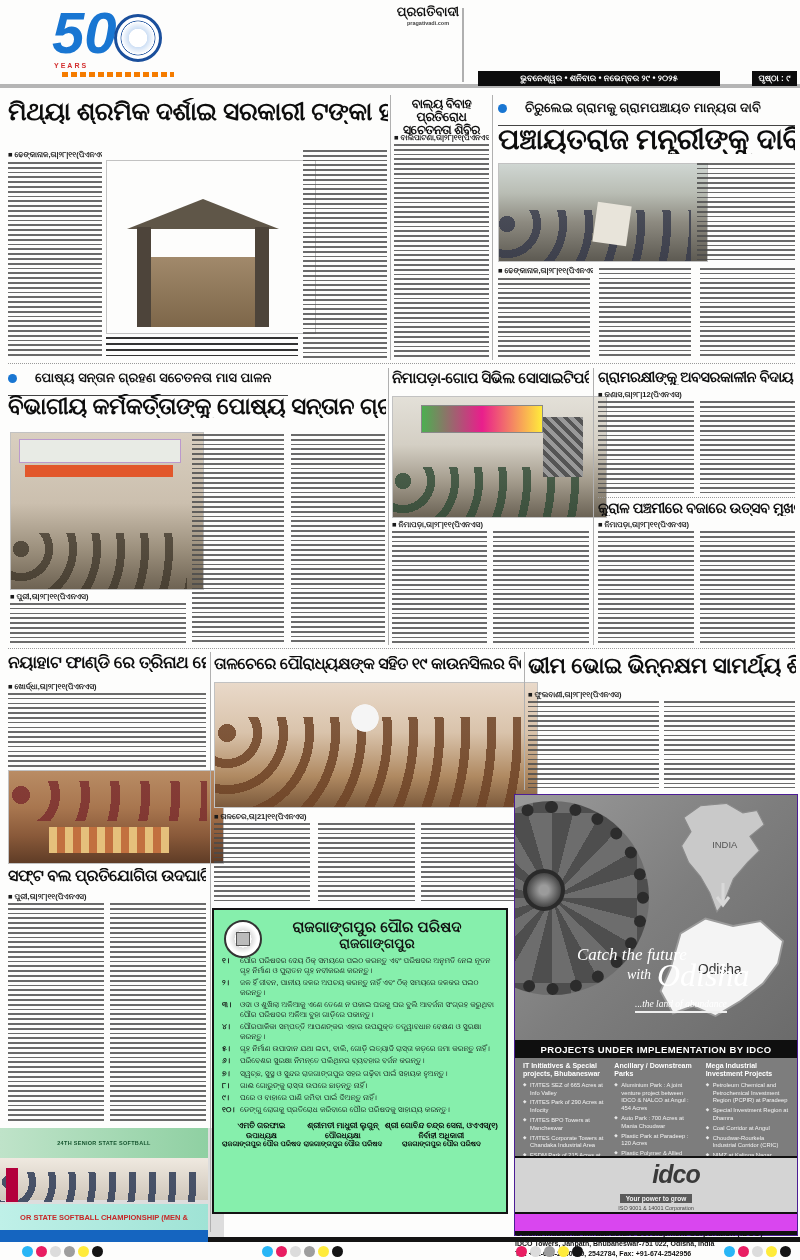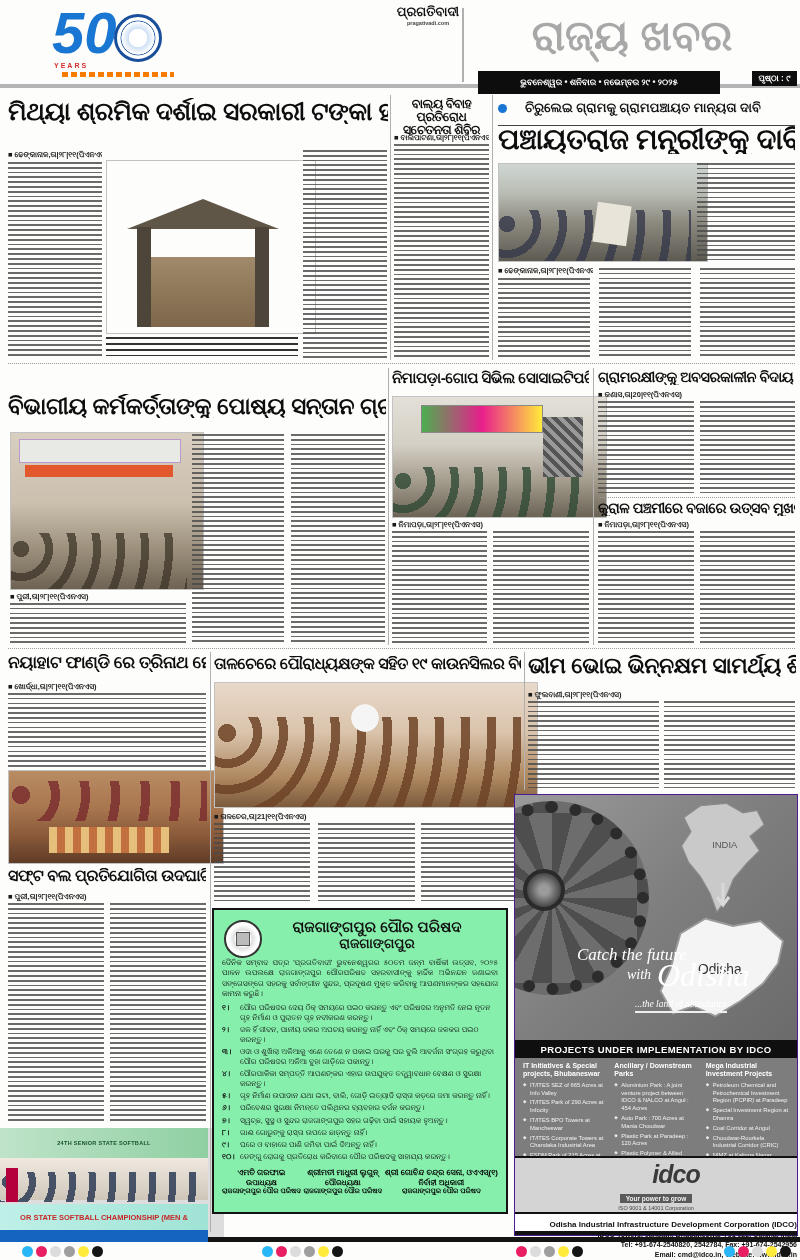--- a/index.html
+++ b/index.html
@@ -49,21 +49,21 @@
   .ad-ct{font-size:7px;font-weight:800;color:#fff;line-height:1.2;margin-bottom:3px;}
   .ad-it{font-size:5.8px;line-height:1.35;padding-left:7px;position:relative;margin-bottom:2px;}
   .ad-it::before{content:"◆";position:absolute;left:0;top:0;font-size:4.5px;color:#e8e8e8;}
   .tag-i{font-family:"Liberation Serif",serif;font-style:italic;color:#fff;}
   .gear{position:absolute;border-radius:50%;border:12px dotted #2c2c2c;
         background:repeating-conic-gradient(#4e4e4e 0 14deg,#6d6d6d 14deg 30deg);}
   .gearhub{position:absolute;border-radius:50%;background:radial-gradient(#9b9b9b 20%,#3f3f3f 75%);border:4px solid #2a2a2a;}
   .ad-logo{font-weight:800;font-style:italic;font-size:25px;color:#3a3a3a;letter-spacing:-1px;line-height:1;padding-left:40px;}
   .ad-logotag{background:#5a5a5a;color:#f0f0f0;font-size:6.5px;font-weight:700;padding:1px 6px;display:inline-block;}
   .ad-iso{font-size:5.5px;color:#444;}
-  .ad-foot{background:#ffffff;border-top:2px solid #111;text-align:right;color:#111;line-height:1.4;padding-top:5px;box-sizing:border-box;}
+  .ad-foot{background:#d946ef;border-top:2px solid #111;text-align:left;color:#111;line-height:1.4;padding-top:14px;box-sizing:border-box;}
   .f1{font-size:8px;font-weight:800;}
   .f2{font-size:7px;font-weight:700;}
   .dots{position:absolute;display:flex;gap:3px;}
   .dots i{width:11px;height:11px;border-radius:50%;display:block;}
 </style>
 </head>
 <body>
 
 <div class="page">
 
@@ -75,24 +75,23 @@
   </div>
 
 
   <div class="abs" style="left:392px;top:4px;width:72px;text-align:center;">
     <div style="font-size:13px;font-weight:800;color:#111;">ପ୍ରଗତିବାଦୀ</div>
     <div style="font-size:5.5px;color:#444;font-weight:700;">pragativadi.com</div>
   </div>
 
   <div class="abs vline" style="left:462px;top:8px;height:74px;width:2px;"></div>
 
-  <div class="abs sec-title" style="left:468px;top:12px;width:328px;">ରାଜ୍ୟ ଖବର</div>
 
   <div class="abs" style="left:0;top:84px;width:800px;height:4px;background:#b5b5b5;"></div>
-  <div class="abs blackbar" style="left:478px;top:71px;width:242px;height:23px;">ଭୁବନେଶ୍ୱର • ଶନିବାର • ନଭେମ୍ବର ୨୯ • ୨୦୨୫</div>
+  <div class="abs blackbar" style="left:478px;top:71px;width:242px;height:15px;">ଭୁବନେଶ୍ୱର • ଶନିବାର • ନଭେମ୍ବର ୨୯ • ୨୦୨୫</div>
   <div class="abs blackbar" style="left:752px;top:71px;width:45px;height:15px;">ପୃଷ୍ଠା : ୯</div>
 
   <div class="abs h" style="left:8px;top:98px;width:380px;font-size:25px;">ମିଥ୍ୟା ଶ୍ରମିକ ଦର୍ଶାଇ ସରକାରୀ ଟଙ୍କା ହରିଲୁଟ ଅଭିଯୋଗ</div>
   <div class="abs dl" style="left:8px;top:150px;width:94px;">■ ଢେଙ୍କାନାଳ,ତା|୨୮|୧୧(ପିଏନଏସ)</div>
   <div class="abs txt" style="left:8px;top:162px;width:94px;height:196px;"></div>
   <div class="photo" style="left:106px;top:160px;width:192px;height:172px;background:linear-gradient(180deg,#cdc9bf 0%,#b5ab99 35%,#97range 36%,#8d8070 60%,#6f6353 100%);">
     <div class="abs" style="left:20px;top:38px;width:152px;height:30px;background:#5f5648;clip-path:polygon(0 100%,50% 0,100% 100%);"></div>
     <div class="abs" style="left:30px;top:66px;width:14px;height:100px;background:#4d443a;"></div>
     <div class="abs" style="left:148px;top:66px;width:14px;height:100px;background:#4d443a;"></div>
     <div class="abs" style="left:44px;top:96px;width:104px;height:70px;background:linear-gradient(180deg,#a1896b,#7d6649);"></div>
@@ -118,20 +117,24 @@
     <div class="abs" style="left:96px;top:40px;width:34px;height:40px;background:#e8e4da;transform:rotate(8deg);"></div>
   </div>
   <div class="abs txt" style="left:697px;top:163px;width:98px;height:97px;"></div>
   <div class="abs dl" style="left:498px;top:266px;width:95px;">■ ଢେଙ୍କାନାଳ,ତା|୨୮|୧୧(ପିଏନଏସ)</div>
   <div class="abs txt" style="left:498px;top:278px;width:92px;height:80px;"></div>
   <div class="abs txt" style="left:599px;top:268px;width:92px;height:90px;"></div>
   <div class="abs txt" style="left:700px;top:268px;width:95px;height:90px;"></div>
 
   <div class="abs dotl" style="left:8px;top:363px;width:787px;"></div>
 
+  <div class="abs kick" style="left:8px;top:370px;width:280px;font-size:13px;">
+    <span class="kdot"></span>
+    <span>ପୋଷ୍ୟ ସନ୍ତାନ ଗ୍ରହଣ ସଚେତନତା ମାସ ପାଳନ</span>
+  </div>
   <div class="abs h" style="left:8px;top:394px;width:378px;font-size:23px;">ବିଭାଗୀୟ କର୍ମକର୍ତ୍ତାଙ୍କୁ ପୋଷ୍ୟ ସନ୍ତାନ ଗ୍ରହଣ ପ୍ରଶିକ୍ଷଣ</div>
   <div class="photo" style="left:10px;top:432px;width:176px;height:156px;background:linear-gradient(180deg,#d9cfc0 0%,#cbbfae 45%,#9b8f7c 75%,#6e6353 100%);">
     <div class="abs" style="left:8px;top:6px;width:160px;height:22px;background:#e8ebe5;border:1px solid #b9c;"></div>
     <div class="abs" style="left:14px;top:32px;width:148px;height:12px;background:#e2572b;"></div>
     <div class="abs" style="left:0;top:100px;width:176px;height:56px;background:repeating-radial-gradient(circle at 10px 16px,#3c3428 0 8px,transparent 8px 24px);opacity:.75;"></div>
   </div>
   <div class="abs dl" style="left:10px;top:592px;width:100px;">■ ପୁରୀ,ତା|୨୮|୧୧(ପିଏନଏସ)</div>
   <div class="abs txt" style="left:10px;top:603px;width:176px;height:42px;"></div>
   <div class="abs txt" style="left:192px;top:434px;width:92px;height:211px;"></div>
   <div class="abs txt" style="left:291px;top:434px;width:94px;height:211px;"></div>
@@ -144,21 +147,21 @@
     <div class="abs" style="left:0;top:70px;width:197px;height:50px;background:repeating-radial-gradient(circle at 10px 14px,#2f4a35 0 8px,transparent 8px 24px);opacity:.8;"></div>
     <div class="abs" style="left:150px;top:20px;width:40px;height:60px;background:repeating-linear-gradient(45deg,#555 0 4px,#999 4px 8px);"></div>
   </div>
   <div class="abs dl" style="left:392px;top:520px;width:110px;">■ ନିମାପଡ଼ା,ତା|୨୮|୧୧(ପିଏନଏସ)</div>
   <div class="abs txt" style="left:392px;top:531px;width:95px;height:114px;"></div>
   <div class="abs txt" style="left:493px;top:531px;width:96px;height:114px;"></div>
 
   <div class="abs vline" style="left:593px;top:368px;height:277px;"></div>
 
   <div class="abs h" style="left:598px;top:370px;width:197px;font-size:14.5px;">ଗ୍ରାମରକ୍ଷୀଙ୍କୁ ଅବସରକାଳୀନ ବିଦାୟ ସମ୍ବର୍ଦ୍ଧନା</div>
-  <div class="abs dl" style="left:598px;top:390px;width:110px;">■ କଣାସ,ତା|20|୧୧(ପିଏନଏସ)</div>
+  <div class="abs dl" style="left:598px;top:390px;width:110px;">■ କଣାସ,ତା|୨୮|12(ପିଏନଏସ)</div>
   <div class="abs txt" style="left:598px;top:401px;width:96px;height:92px;"></div>
   <div class="abs txt" style="left:700px;top:401px;width:95px;height:92px;"></div>
   <div class="abs dotl" style="left:598px;top:497px;width:197px;"></div>
   <div class="abs h" style="left:598px;top:501px;width:197px;font-size:14.5px;">କୁରାଳ ପଞ୍ଚମୀରେ ବଜାରେ ଉତ୍ସବ ମୁଖର</div>
   <div class="abs dl" style="left:598px;top:520px;width:110px;">■ ନିମାପଡ଼ା,ତା|୨୮|୧୧(ପିଏନଏସ)</div>
   <div class="abs txt" style="left:598px;top:531px;width:96px;height:114px;"></div>
   <div class="abs txt" style="left:700px;top:531px;width:95px;height:114px;"></div>
 
   <div class="abs dotl" style="left:8px;top:648px;width:787px;"></div>
 
@@ -199,21 +202,20 @@
   <div class="abs txt" style="left:421px;top:823px;width:99px;height:78px;"></div>
 
   <div class="abs notice" style="left:212px;top:908px;width:296px;height:306px;box-sizing:border-box;padding:8px;">
     <div class="seal abs" style="left:10px;top:10px;">
         <span></span>
       </div>
     <div style="margin-left:42px;margin-right:8px;">
       <div class="n-title">ରାଜଗାଙ୍ଗପୁର ପୌର ପରିଷଦ</div>
       <div class="n-sub">ରାଜଗାଙ୍ଗପୁର</div>
     </div>
-    <div class="n-intro" style="margin-top:6px;">ଦୈନିକ ସମ୍ବାଦ ପତ୍ର 'ପ୍ରଗତିବାଦୀ' ଭୁବନେଶ୍ୱରର ୫୦ତମ ଜନ୍ମ ବାର୍ଷିକୀ ଉତ୍ସବ, ୨୦୨୫ ପାଳନ ଉପଲକ୍ଷେ ରାଜଗାଙ୍ଗପୁର ପୌରପରିଷଦ ସହରବାସୀଙ୍କୁ ହାର୍ଦ୍ଦିକ ଅଭିନନ୍ଦନ ଜଣାଇବା ସଙ୍ଗେସଙ୍ଗେ ସହରକୁ ସର୍ବାଙ୍ଗୀନ ସୁନ୍ଦର, ପ୍ରଦୂଷଣ ମୁକ୍ତ କରିବାକୁ ଆପଣମାନଙ୍କର ସହଯୋଗ କାମନା କରୁଛି।</div>
     <div style="margin-top:4px;">
       <div class="n-row">
           <span class="n-num">୧।</span>
           <span class="n-txt">ପୌର ପରିଷଦର ଦେୟ ଠିକ୍ ସମୟରେ ପଇଠ କରନ୍ତୁ ଏବଂ ପରିଷଦର ଅନୁମତି ନେଇ ନୂତନ ଗୃହ ନିର୍ମାଣ ଓ ପୁରାତନ ଗୃହ ନବୀକରଣ କରନ୍ତୁ।</span>
         </div>
       <div class="n-row">
           <span class="n-num">୨।</span>
           <span class="n-txt">ଜଳ ହିଁ ଜୀବନ, ପାନୀୟ ଜଳର ଅପଚୟ କରନ୍ତୁ ନାହିଁ ଏବଂ ଠିକ୍ ସମୟରେ ଜଳକର ପଇଠ କରନ୍ତୁ।</span>
         </div>
       <div class="n-row">

